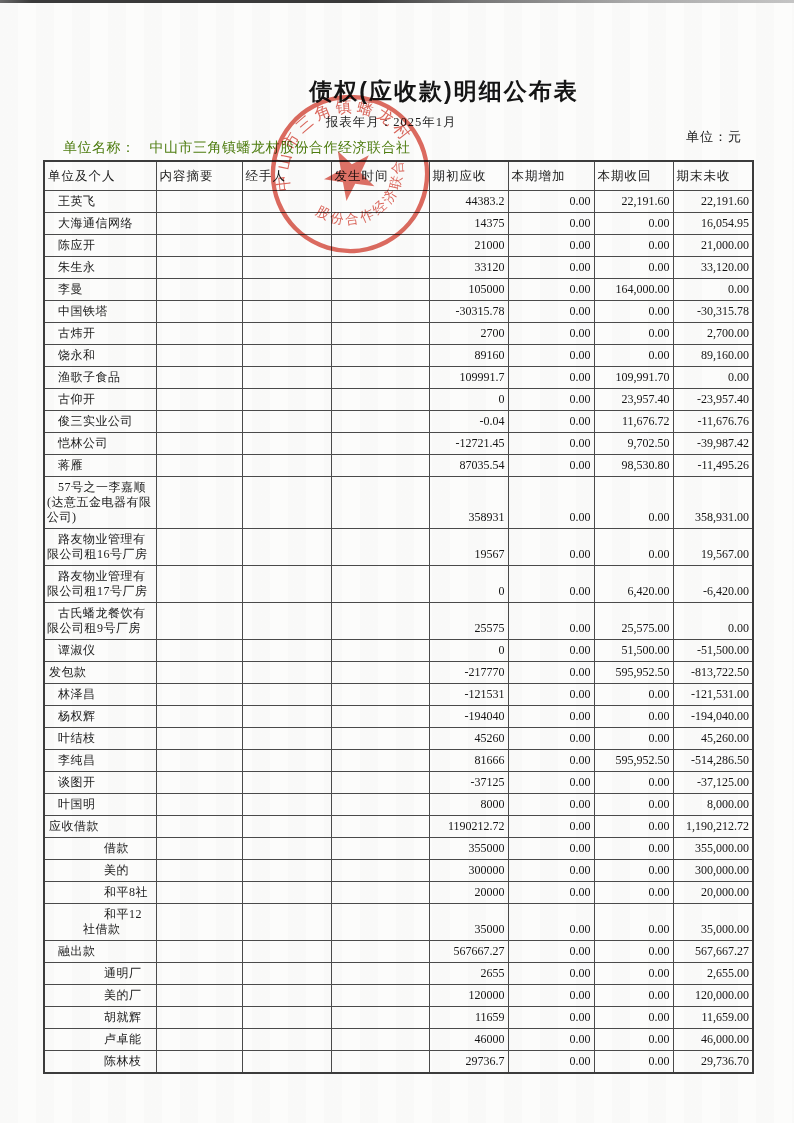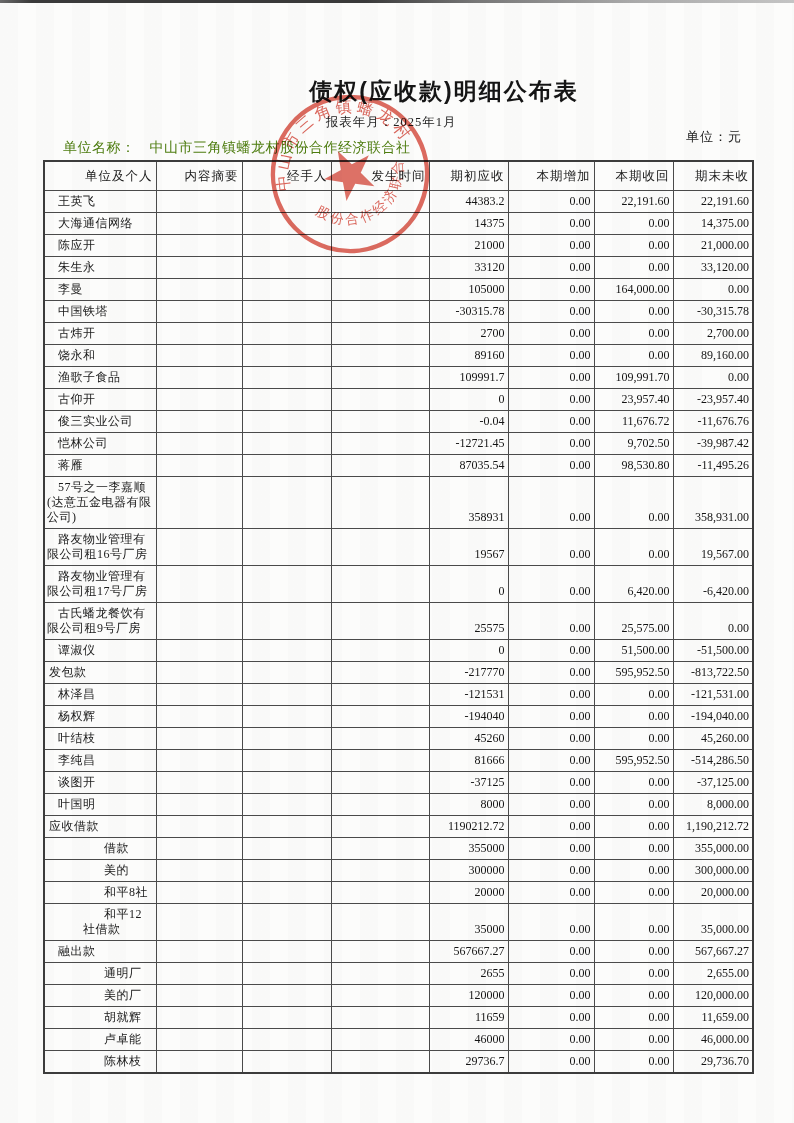--- a/index.html
+++ b/index.html
@@ -42,21 +42,21 @@
   col.c5{width:79px}col.c6{width:86px}col.c7{width:79px}col.c8{width:80px}
   th,td{
     border:1px solid #4a4a4a;
     font-size:12px;line-height:15px;
     padding:3px 3px;
     overflow:hidden;
   }
   table{border:2px solid #3c3c3c;}
   thead th{
     border-top:2px solid #3c3c3c;
-    font-weight:normal;text-align:right;font-size:12.5px;height:22px;
+    font-weight:normal;text-align:left;font-size:12.5px;height:22px;
     vertical-align:middle;letter-spacing:1px;color:#1a1a1a;
   }
   td.c-name{text-align:left;padding:3px 2px;vertical-align:bottom;color:#1a1a1a;letter-spacing:0.5px;}
   td.indent-0{text-indent:2px;margin-left:18px;}
   td.indent-1{text-indent:11px;}
   td.indent-2{text-indent:21px;padding-left:38px;}
   td.c-num{text-align:right;vertical-align:bottom;font-size:12px;color:#141414;}
   
   .seal{
     position:absolute;top:88px;left:264px;width:172px;height:172px;
@@ -112,21 +112,21 @@
           <td class="c-num">22,191.60</td>
         </tr>
         <tr>
           <td class="c-name indent-1">大海通信网络</td>
           <td class="c-empty"></td>
           <td class="c-empty"></td>
           <td class="c-empty"></td>
           <td class="c-num">14375</td>
           <td class="c-num">0.00</td>
           <td class="c-num">0.00</td>
-          <td class="c-num">14,375.00</td>
+          <td class="c-num">16,054.95</td>
         </tr>
         <tr>
           <td class="c-name indent-1">陈应开</td>
           <td class="c-empty"></td>
           <td class="c-empty"></td>
           <td class="c-empty"></td>
           <td class="c-num">21000</td>
           <td class="c-num">0.00</td>
           <td class="c-num">0.00</td>
           <td class="c-num">21,000.00</td>

